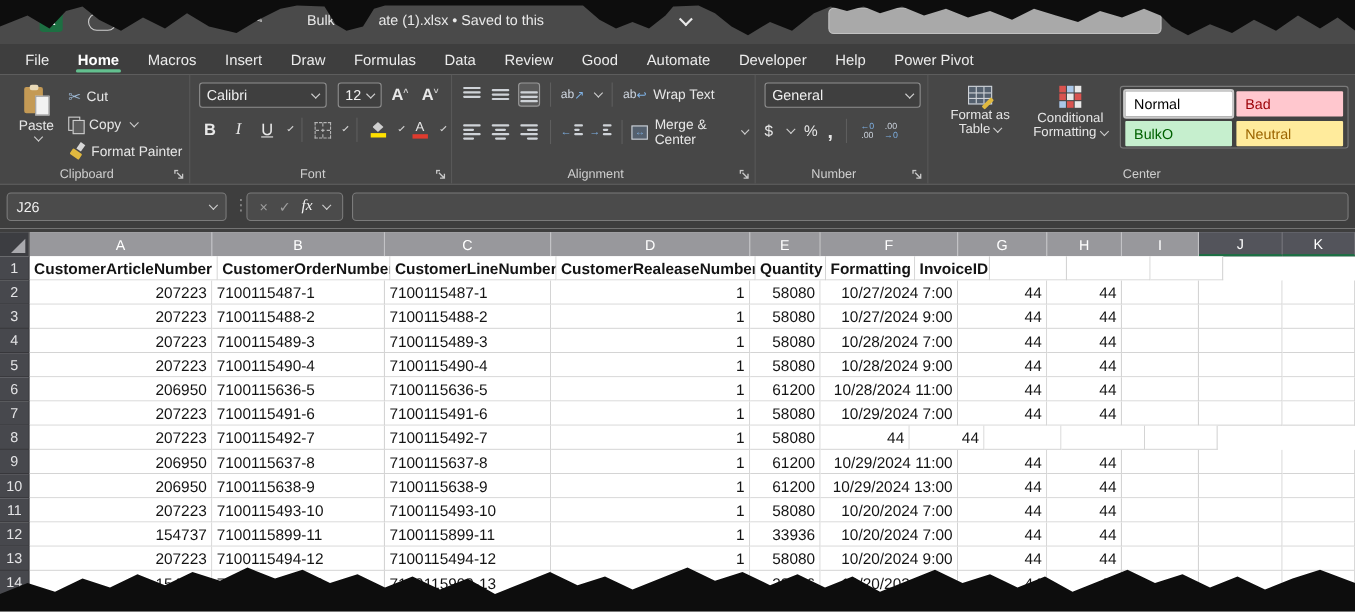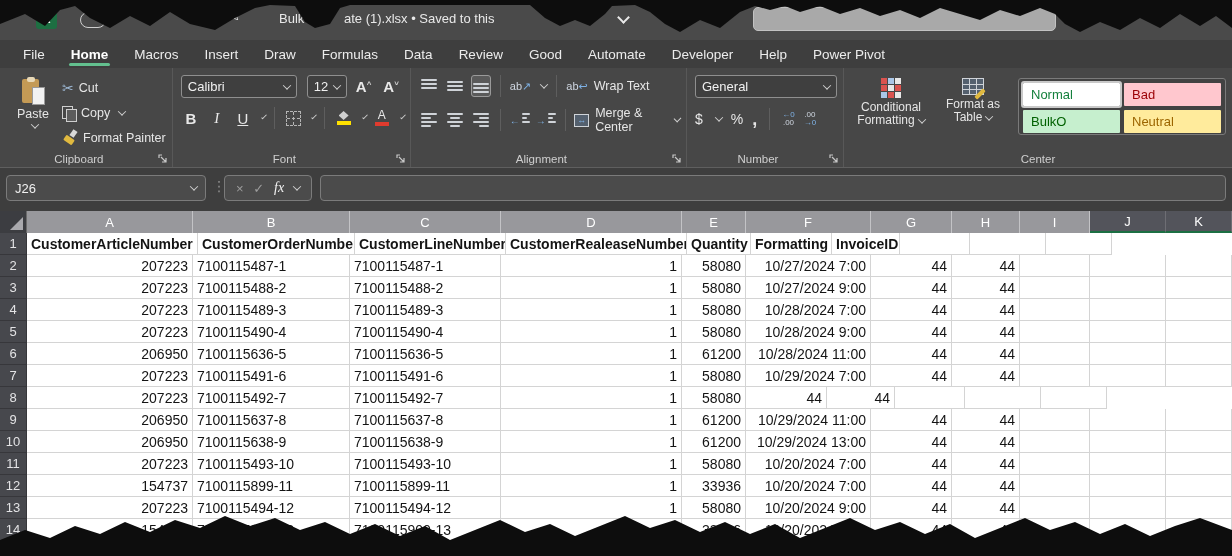--- a/index.html
+++ b/index.html
@@ -366,39 +366,39 @@
           </span>
       </div>
       <span class="group-label">Number</span>
       <svg class="launcher" width="10" height="10" viewBox="0 0 10 10">
           <path d="M1 4 V1 H4 M3 3 L8 8 M8 4 V8 H4" fill="none" stroke="#c8c8c8" stroke-width="1.2"></path>
         </svg>
     </div>
 
     <div class="rgroup" id="grp-styles">
       <div class="big-btn">
+        <span class="icon-fat"></span>
+        <span class="big-label"><span>Format as Table</span><span class="chev"></span></span>
+      </div>
+      <div class="big-btn">
         <span class="icon-cf">
           <i style="background:#d9534f"></i>
             <i style="background:#aac7e8"></i>
             <i style="background:#e8e8e8"></i>
           <i style="background:#d9534f"></i>
             <i style="background:#e8e8e8"></i>
             <i style="background:#d9534f"></i>
           <i style="background:#aac7e8"></i>
             <i style="background:#d9534f"></i>
             <i style="background:#e8e8e8"></i>
         </span>
         <span class="big-label"><span>Conditional Formatting</span><span class="chev"></span></span>
       </div>
-      <div class="big-btn">
-        <span class="icon-fat"></span>
-        <span class="big-label"><span>Format as Table</span><span class="chev"></span></span>
-      </div>
       <div id="style-gallery">
-          <div class="style-cell selected" style="background: rgb(255, 255, 255); color: #15803d;">Normal</div>
+          <div class="style-cell selected" style="background: rgb(255, 255, 255); color: #000000;">Normal</div>
           <div class="style-cell" style="background: rgb(255, 199, 206); color: rgb(156, 0, 6);">Bad</div>
           <div class="style-cell" style="background: rgb(198, 239, 206); color: rgb(0, 97, 0);">BulkO</div>
           <div class="style-cell" style="background: rgb(255, 235, 156); color: rgb(156, 101, 0);">Neutral</div>
         </div>
       <span class="group-label" style="right:0;">Center</span>
     </div>
   </div>
 
   <div id="formulabar">
     <div class="fb-box" id="name-box">

